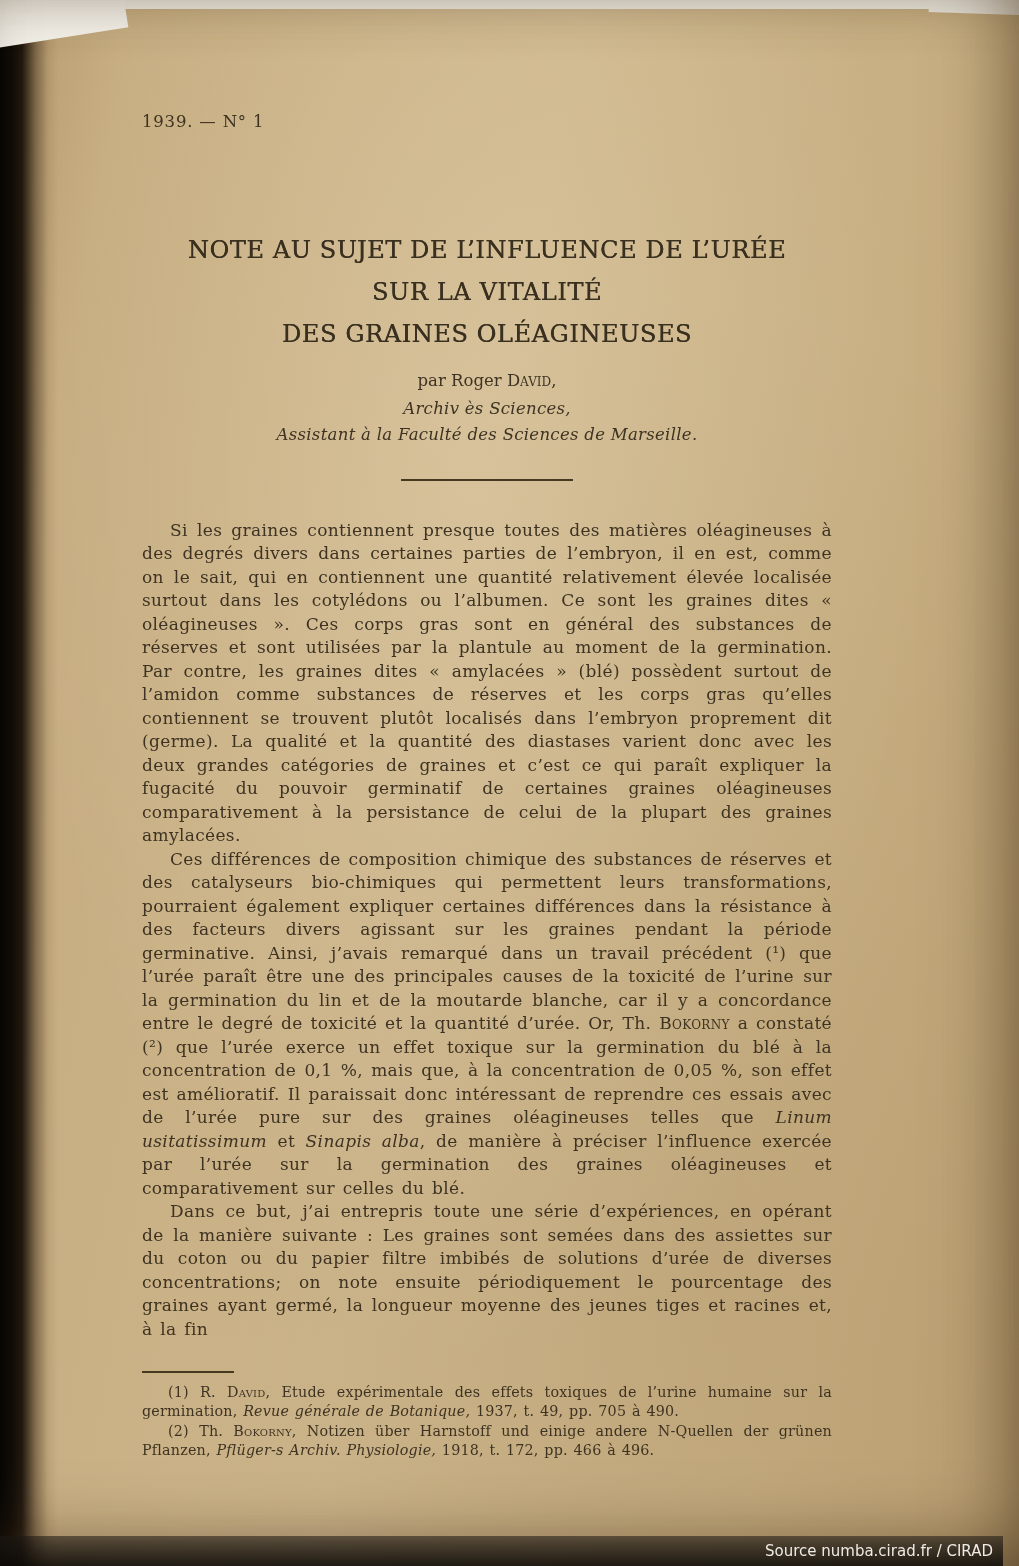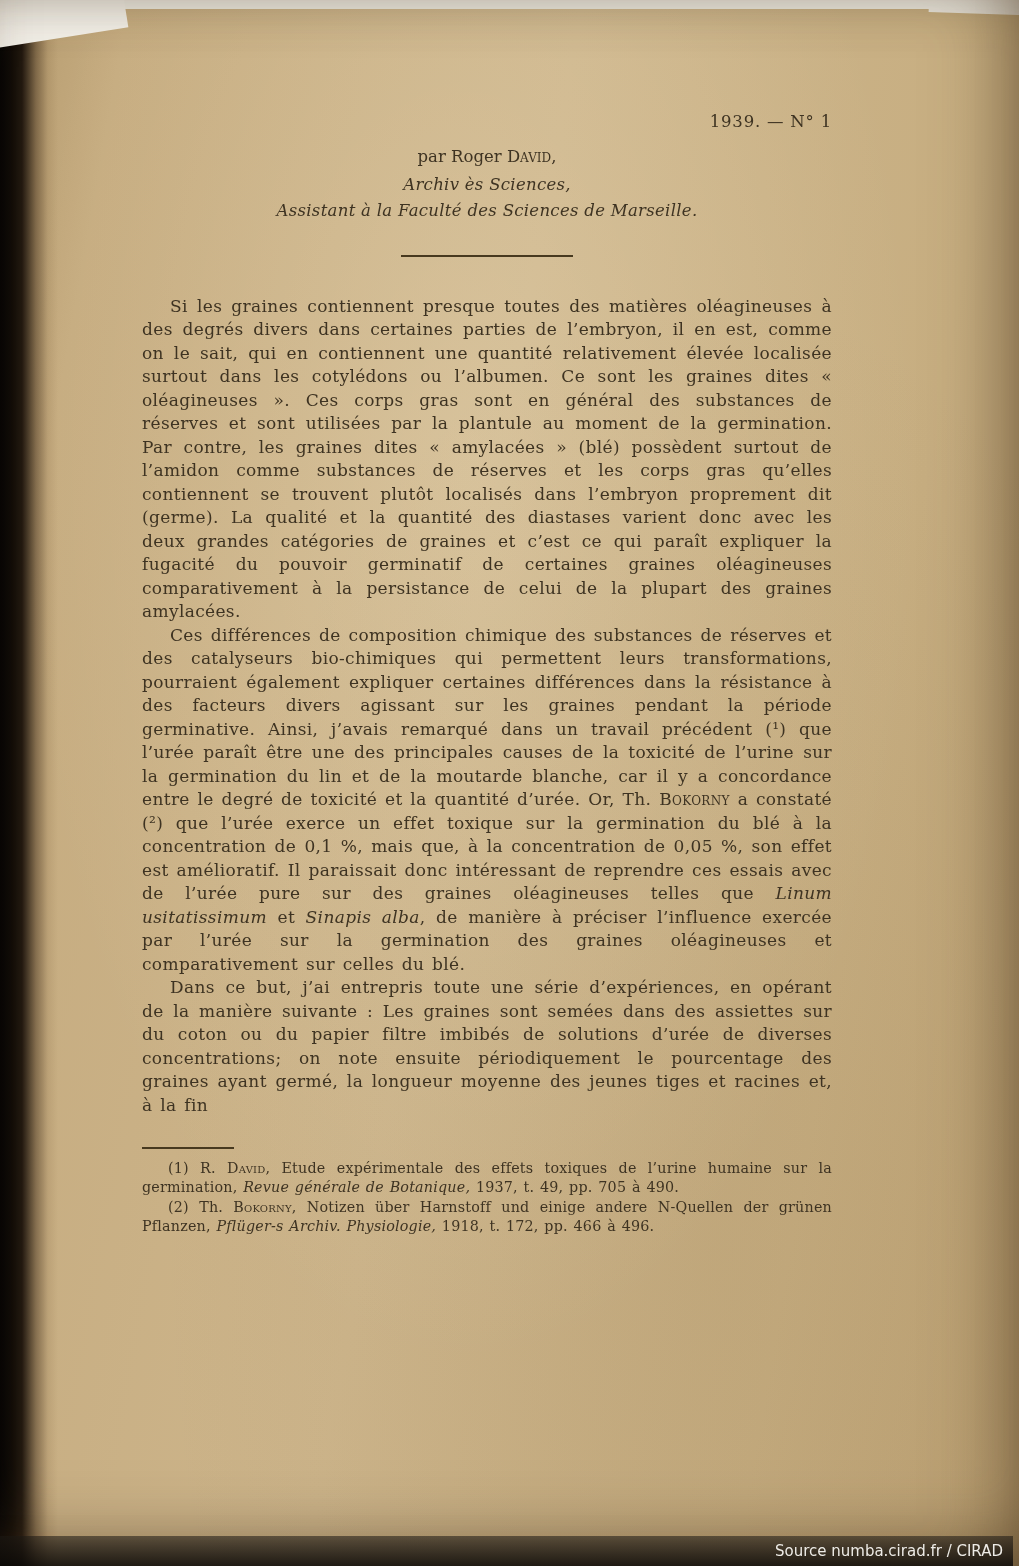--- a/index.html
+++ b/index.html
@@ -51,21 +51,21 @@
       inset 0 42px 55px -42px rgba(70,52,30,0.30);
   }
 
   .content {
     position: absolute; left: 142px; top: 0; width: 690px;
     color: #3e3322; z-index: 6;
   }
 
   .issue-line {
     margin-top: 112px;
-    text-align: right;
+    text-align: left;
     font-size: 16.5px;
     letter-spacing: 0.8px;
   }
 
   .title-block { margin-top: 98px; text-align: center; }
   .title-line {
     font-size: 24px;
     letter-spacing: 0.6px;
     line-height: 1.75;
     white-space: nowrap;
@@ -102,21 +102,21 @@
   .footnotes {
     font-size: 14.3px;
     line-height: 19.5px;
     text-align: justify;
     letter-spacing: 0.2px;
     word-spacing: 1px;
   }
   .footnotes p { text-indent: 26px; }
 
   .source-bar {
-    position: absolute; left: 0; right: 6px; bottom: 0; height: 30px;
+    position: absolute; left: 0; right: 16px; bottom: 0; height: 30px;
     background: linear-gradient(180deg, rgba(28,24,20,0.55), rgba(8,7,6,0.82));
     display: flex; align-items: center; justify-content: flex-end;
     padding-right: 10px;
     z-index: 10;
   }
   .source-text {
     font-family: "DejaVu Sans", sans-serif;
     font-size: 15px;
     color: #edebe6;
   }
@@ -128,20 +128,25 @@
 
   <div class="binding"></div>
   <div class="edge-top"></div>
   <div class="corner-wedge"></div>
   <div class="corner-sliver-right"></div>
 
   <div class="content">
 
     <div class="issue-line">1939. — N° 1</div>
 
+    <div class="title-block">
+      <div class="title-line">NOTE AU SUJET DE L’INFLUENCE DE L’URÉE</div>
+      <div class="title-line">SUR LA VITALITÉ</div>
+      <div class="title-line">DES GRAINES OLÉAGINEUSES</div>
+    </div>
 
     <div class="byline"><span>par Roger </span><span style="font-variant: small-caps;">David</span><span>,</span></div>
 
     <div class="affiliation first">Archiv ès Sciences,</div>
 
     <div class="affiliation">Assistant à la Faculté des Sciences de Marseille.</div>
 
     <div class="rule-center"></div>
 
     <div class="bodytext">

